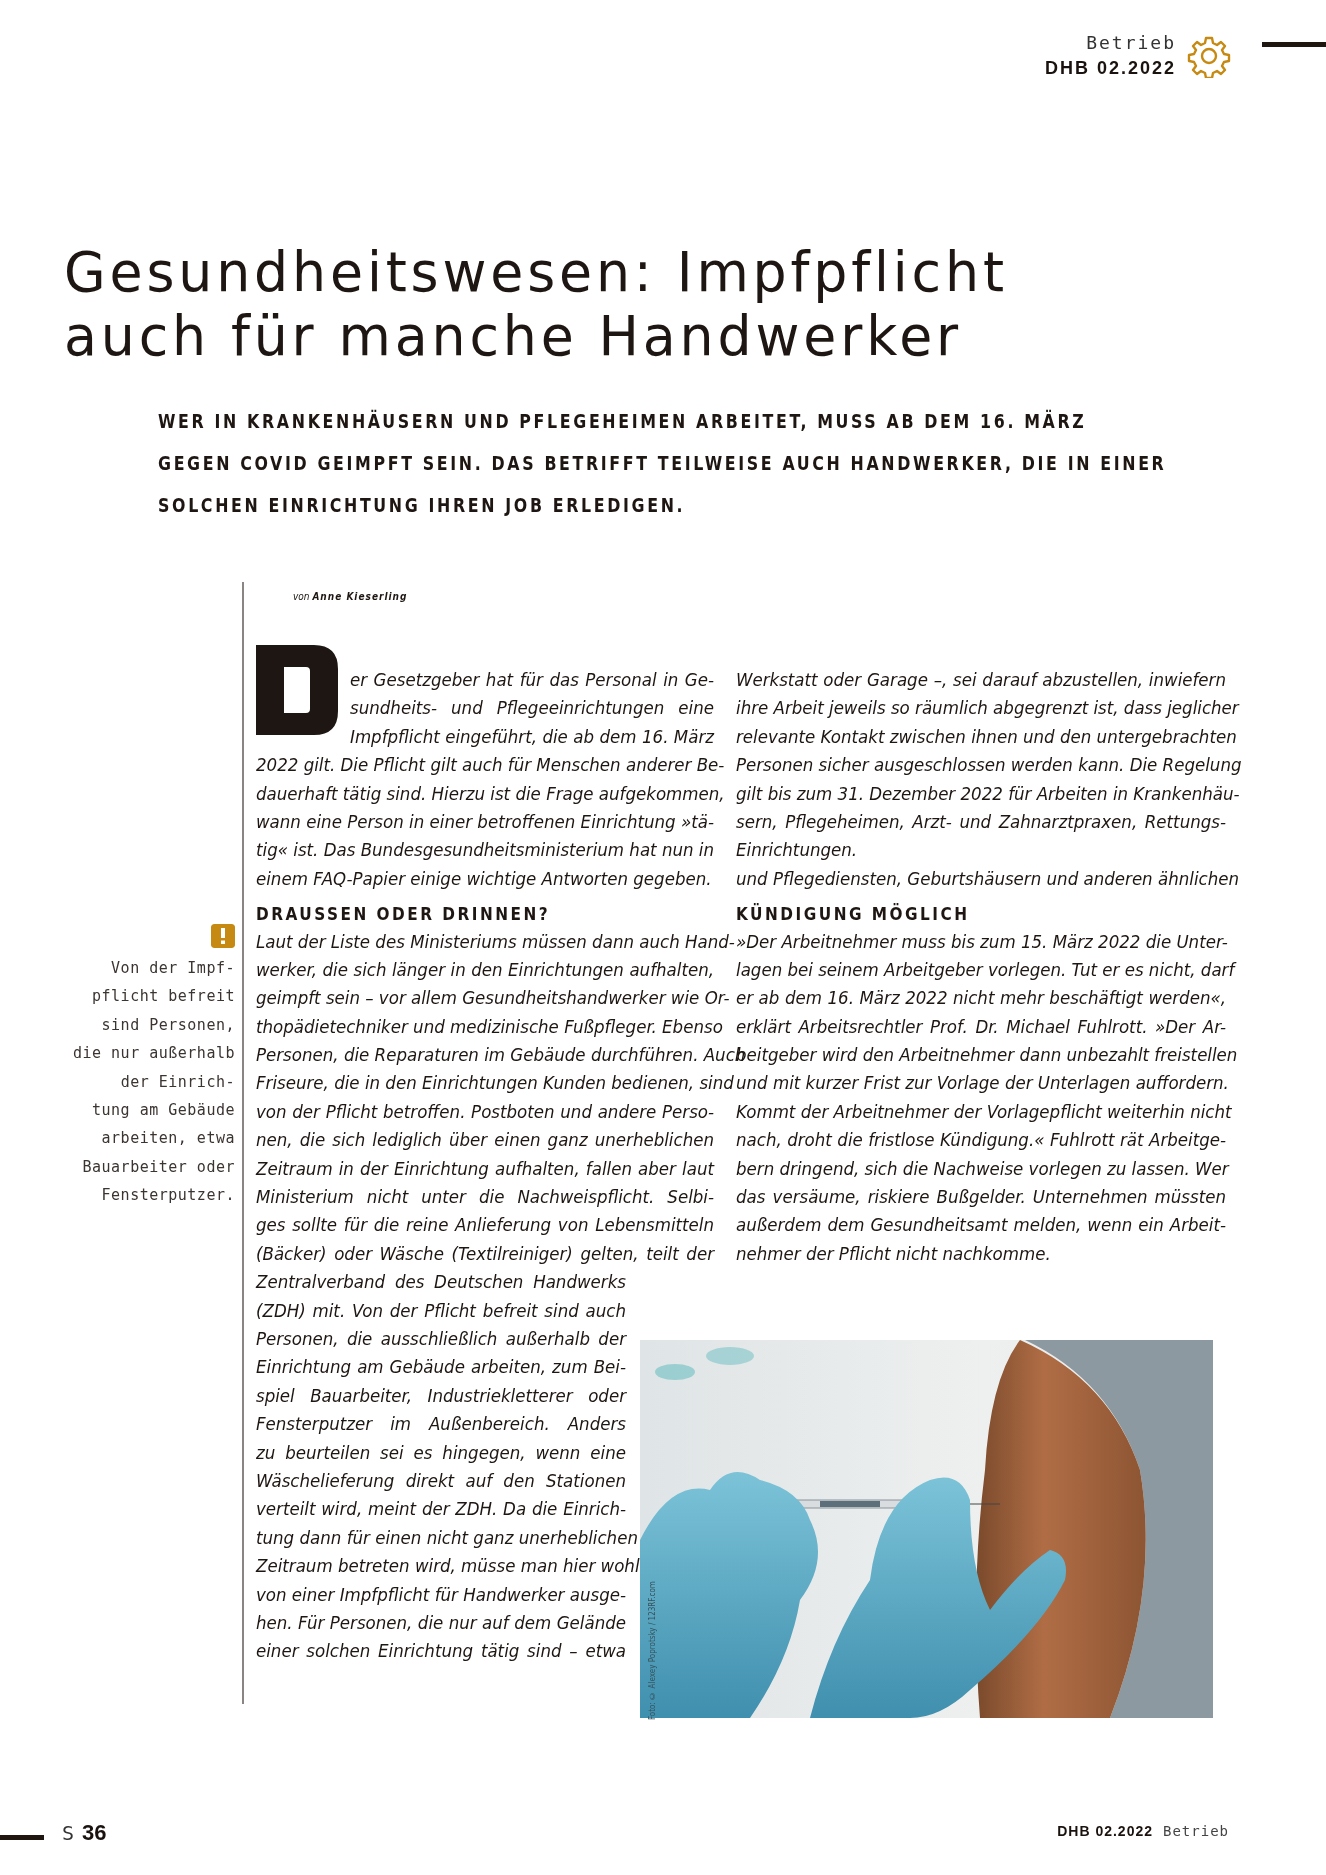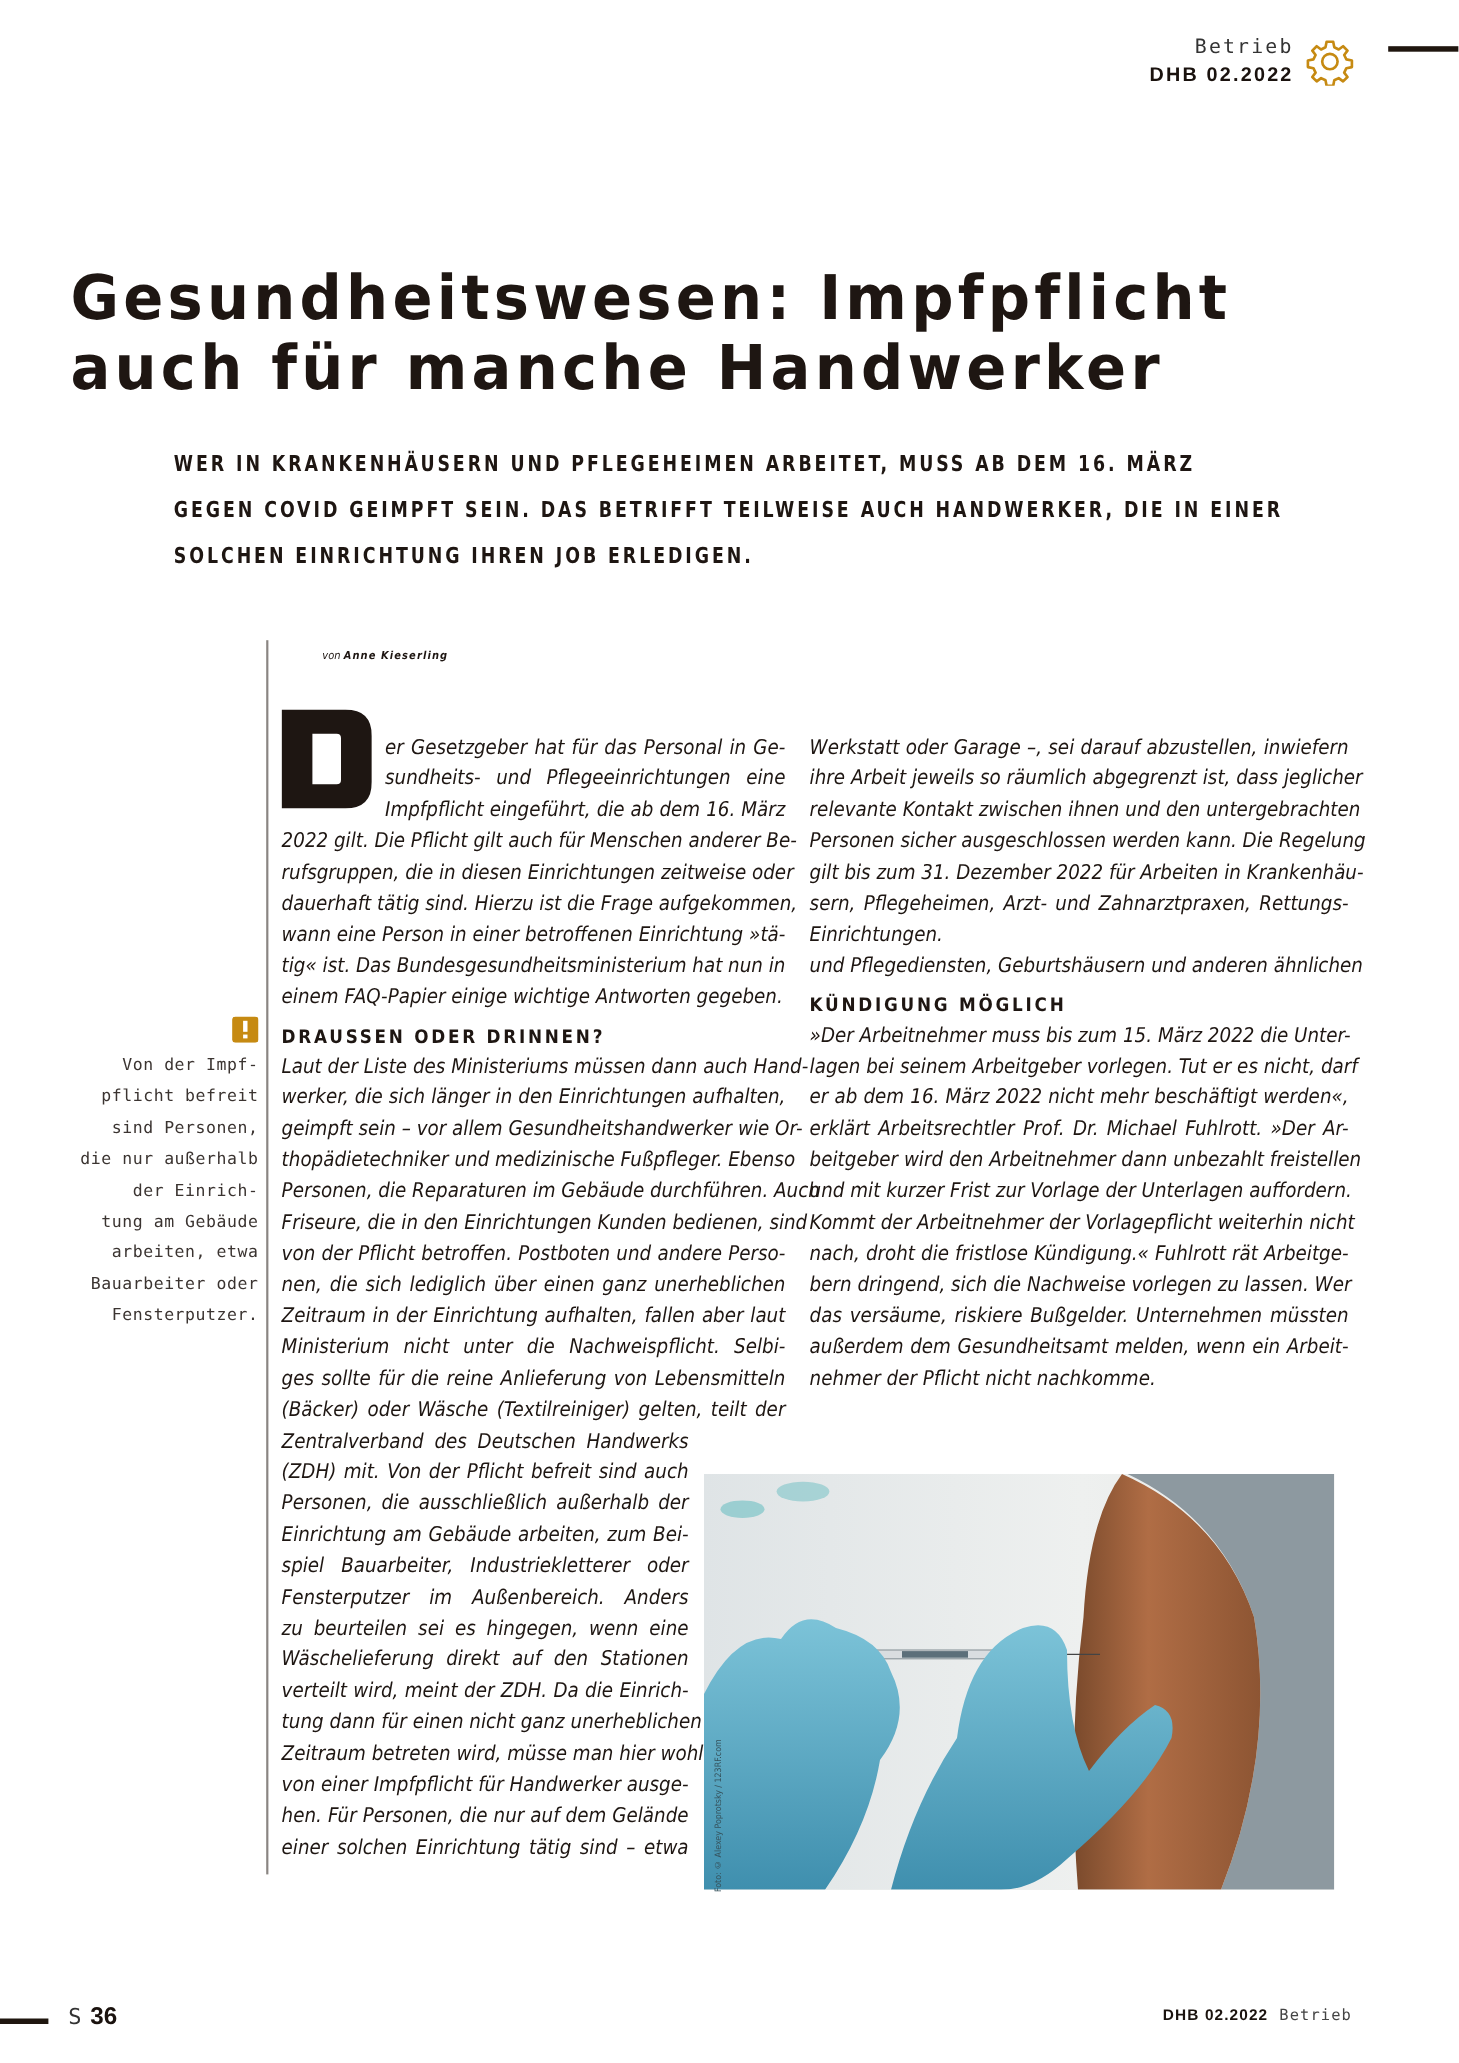--- a/index.html
+++ b/index.html
@@ -7,21 +7,21 @@
     body { position: relative; overflow: hidden; color: #1e1612; font-family: "DejaVu Sans Condensed", "Liberation Sans Narrow", "Liberation Sans", sans-serif; }
 
     
     .hdr { position: absolute; top: 32px; right: 150px; text-align: right; }
     .hdr .sect { font-family: "DejaVu Sans Mono", monospace; font-size: 18px; letter-spacing: 2px; color: #333; line-height: 22px; }
     .hdr .issue { font-family: "Liberation Sans", sans-serif; font-weight: 700; font-size: 18px; letter-spacing: 2px; color: #1a120e; line-height: 24px; margin-top: 2px; }
     .gear { position: absolute; top: 34px; right: 95px; width: 44px; height: 44px; }
     .topbar { position: absolute; top: 42px; right: 0; width: 64px; height: 5px; background: #1f160f; }
 
     
-    .title { position: absolute; top: 240px; left: 64px; width: 1150px; font-family: "DejaVu Sans", sans-serif; font-size: 56px; letter-spacing: 4px; line-height: 64px; color: #1e1612; font-weight: 700; }
+    .title { position: absolute; top: 240px; left: 64px; width: 1150px; font-family: "DejaVu Sans", sans-serif; font-size: 56px; letter-spacing: 4px; line-height: 64px; color: #1e1612; font-weight: 400; }
     .title div { transform: scaleX(0.96); transform-origin: left; white-space: nowrap; }
 
     
     .lead { position: absolute; top: 400px; left: 158px; width: 1020px; font-family: "DejaVu Sans Condensed", "DejaVu Sans", sans-serif; font-weight: 700; font-size: 20px; letter-spacing: 3px; line-height: 42px; color: #1e1612; }
     .lead span { display: block; white-space: nowrap; transform: scaleX(0.88); transform-origin: left; }
 
     
     .vrule { position: absolute; left: 242px; top: 582px; width: 2px; height: 1122px; background: #8a8582; }
 
     .byline { position: absolute; top: 591px; left: 256px; font-size: 10px; font-style: italic; color: #1e1612; margin-left: 37px; }
@@ -91,21 +91,20 @@
 
 <svg class="drop" viewBox="0 0 82 90">
   <path fill="#1e1612" d="M0 0 H58 Q82 0 82 24 V66 Q82 90 58 90 H0 Z M28 22 V68 H50 Q54 68 54 64 V26 Q54 22 50 22 Z" fill-rule="evenodd"></path>
 </svg>
 
 <div class="colA col">
   <span class="ln" style="padding-left:94px">er Gesetzgeber hat für das Personal in Ge-</span>
   <span class="ln" style="padding-left:94px">sundheits- und Pflegeeinrichtungen eine</span>
   <span class="ln" style="padding-left:94px">Impfpflicht eingeführt, die ab dem 16. März</span>
   <span class="ln">2022 gilt. Die Pflicht gilt auch für Menschen anderer Be-</span>
-  <span class="ln">rufsgruppen, die in diesen Einrichtungen zeitweise oder</span>
   <span class="ln">dauerhaft tätig sind. Hierzu ist die Frage aufgekommen,</span>
   <span class="ln">wann eine Person in einer betroffenen Einrichtung »tä-</span>
   <span class="ln">tig« ist. Das Bundesgesundheitsministerium hat nun in</span>
   <span class="ln last">einem FAQ-Papier einige wichtige Antworten gegeben.</span>
   <span class="subhead" style="margin-top:6px">DRAUSSEN ODER DRINNEN?</span>
   <span class="ln">Laut der Liste des Ministeriums müssen dann auch Hand-</span>
   <span class="ln">werker, die sich länger in den Einrichtungen aufhalten,</span>
   <span class="ln">geimpft sein – vor allem Gesundheitshandwerker wie Or-</span>
   <span class="ln">thopädietechniker und medizinische Fußpfleger. Ebenso</span>
   <span class="ln">Personen, die Reparaturen im Gebäude durchführen. Auch</span>

